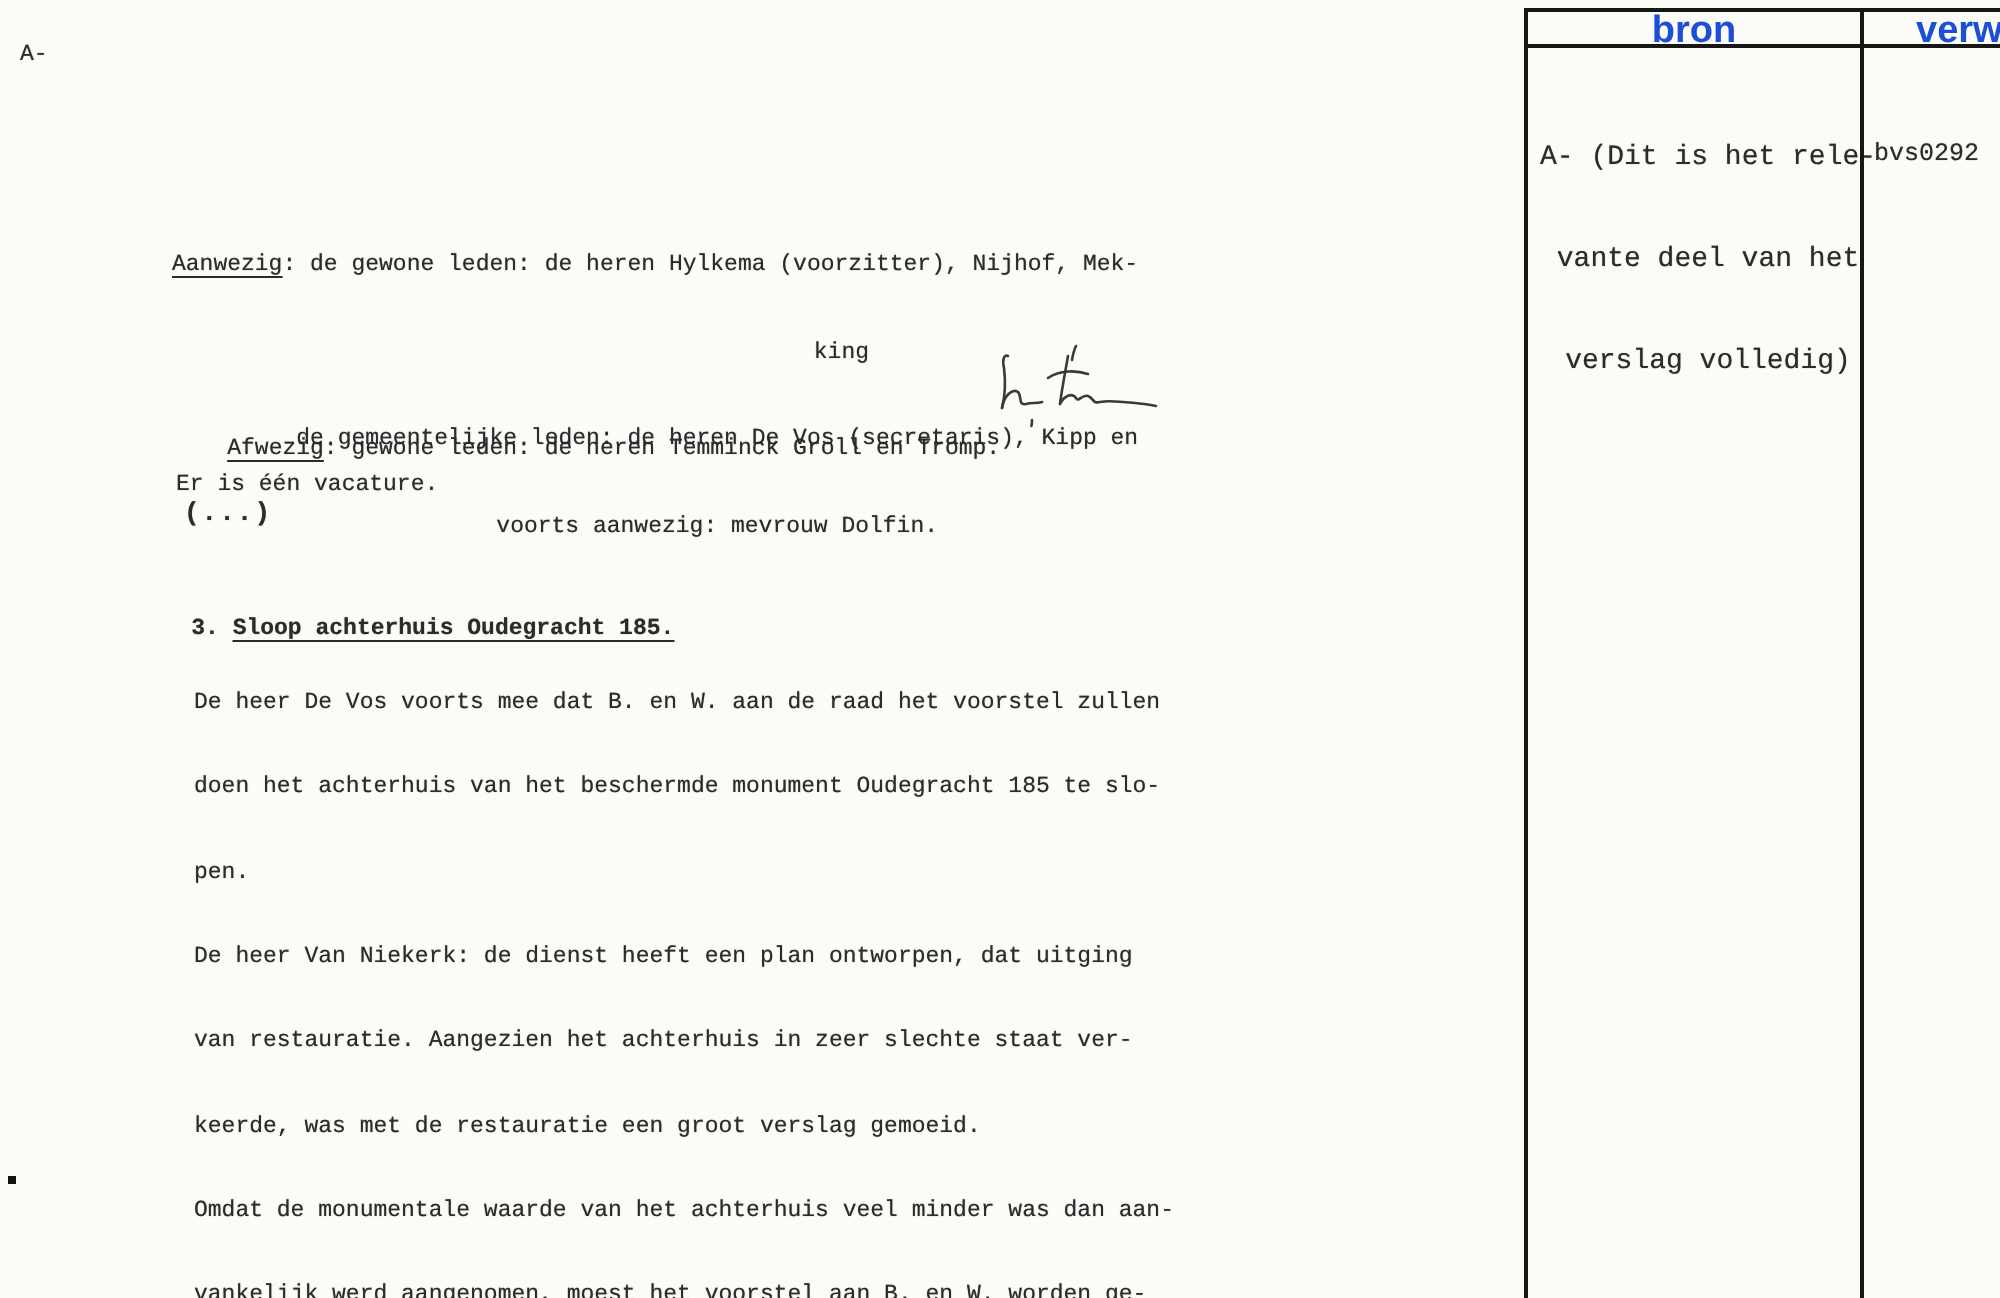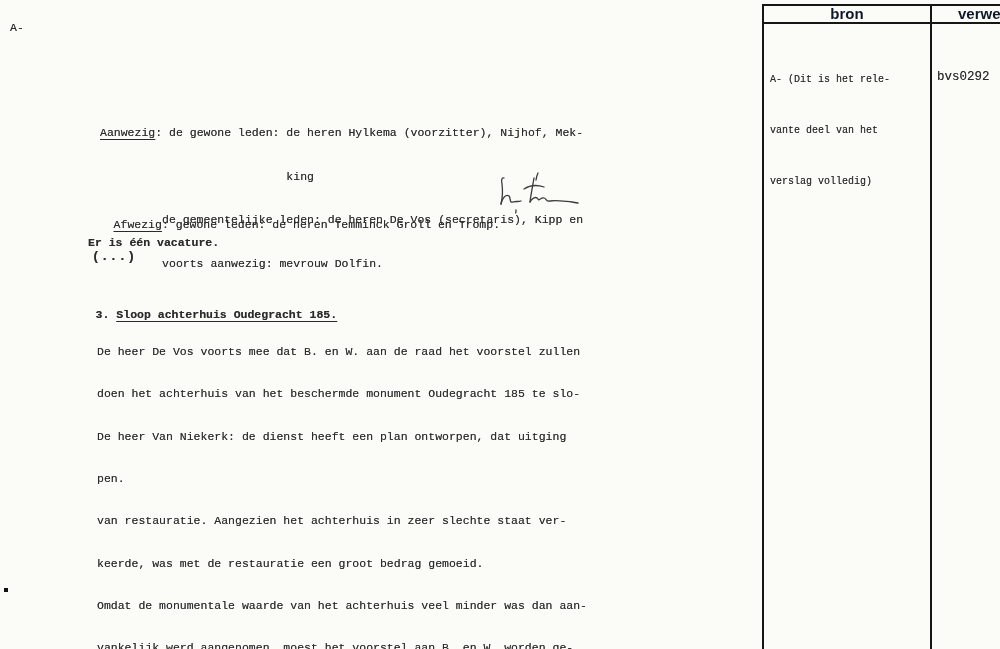--- a/index.html
+++ b/index.html
@@ -18,77 +18,77 @@
     line-height:14px;
     color:#2b2b2b;
     white-space:pre;
     text-shadow:0 0 0.5px rgba(43,43,43,0.6);
   }
   .row { display:block; }
   .u { text-decoration:underline; text-underline-offset:2.5px; text-decoration-thickness:1px; }
   .title-block { line-height:16.5px; }
   .att-block { line-height:14.5px; }
   .ellipsis { font-size:13px; font-weight:bold; letter-spacing:1px; }
-  .note { font-size:10px; line-height:17px; }
+  .note { font-size:14px; line-height:17px;text-align:center; }
   .code { font-size:12.5px; }
   .rule { background:#161616; }
   .vline { background:#161616; }
   .colhead {
     font-family:"Liberation Sans","DejaVu Sans",sans-serif;
-    font-weight:700; font-size:15px; color:#0f172a;
+    font-weight:700; font-size:19px; color:#1d4ed8;
   }
   .bron-head { left:764px; top:5px; width:166px; text-align:center; }
   .verw-head { left:938px; top:5px;margin-left:20px; }
   .artifact { width:4px; height:4px; background:#111; }
   .sig-svg { stroke:#3a3a3a; stroke-width:1.3; fill:none; stroke-linecap:round; }
 </style>
 </head>
 <body>
 
 <div class="page">
 
   <div class="abs tw" style="left:10px; top:21px;">A-</div>
 
 
-  <div class="abs tw att-block" style="left:100px; top:97px;">
+  <div class="abs tw att-block" style="left:86px; top:97px;text-align:center;">
     <span class="row"><span class="u">Aanwezig</span><span>: de gewone leden: de heren Hylkema (voorzitter), Nijhof, Mek-</span></span>
     <span class="row">                           king</span>
     <span class="row">         de gemeentelijke leden: de heren De Vos (secretaris), Kipp en</span>
     <span class="row">         voorts aanwezig: mevrouw Dolfin.</span>
   </div>
 
   <div class="abs tw" style="left:86px; top:204px;">
     <span class="u">Afwezig</span><span>: gewone leden: de heren Temminck Groll en Tromp.</span>
   </div>
 
   <svg class="abs sig-svg" style="left:494px; top:172px;" width="90" height="48" viewBox="0 0 90 48">
     <path d="M10,6 C8,5 7,8 8,12 C9,20 8,28 7,32"></path>
     <path d="M7,32 C8,26 12,22 15,24 C17,26 15,31 19,30 C22,29 24,30 27,29"></path>
     <path d="M22,38 C22,39 22,40 21.7,41"></path>
     <path d="M44,1 C43,3 42.5,5 42,8"></path>
     <path d="M40,6 C39,12 37,22 36,30"></path>
     <path d="M30,17 C36,13 44,13 50,15"></path>
     <path d="M36,30 C38,26 42,24 44,27 C45,29.5 47,25 50,26 C53,27 52,30 56,29 C61,27.8 68,29 78,30 C80.5,30.3 82,30.6 84,31"></path>
   </svg>
 
-  <div class="abs tw" style="left:88px; top:236px;font-weight:bold;">Er is één vacature.</div>
+  <div class="abs tw" style="left:88px; top:236px;">Er is één vacature.</div>
 
   <div class="abs tw ellipsis" style="left:92px; top:250px;">(...)</div>
 
   <div class="abs tw" style="left:68px; top:294px;font-weight:bold;">
     <span>3. </span><span class="u">Sloop achterhuis Oudegracht 185.</span>
   </div>
 
   <div class="abs tw" style="left:97px; top:317px; line-height:14.1px;">
     <span class="row">De heer De Vos voorts mee dat B. en W. aan de raad het voorstel zullen</span>
     <span class="row">doen het achterhuis van het beschermde monument Oudegracht 185 te slo-</span>
+    <span class="row">pen.</span>
     <span class="row">De heer Van Niekerk: de dienst heeft een plan ontworpen, dat uitging</span>
-    <span class="row">pen.</span>
     <span class="row">van restauratie. Aangezien het achterhuis in zeer slechte staat ver-</span>
-    <span class="row">keerde, was met de restauratie een groot bedrag gemoeid.</span>
+    <span class="row">keerde, was met de restauratie een groot verslag gemoeid.</span>
     <span class="row">Omdat de monumentale waarde van het achterhuis veel minder was dan aan-</span>
     <span class="row">vankelijk werd aangenomen, moest het voorstel aan B. en W. worden ge-</span>
     
     
     
     
     
     
     
     

